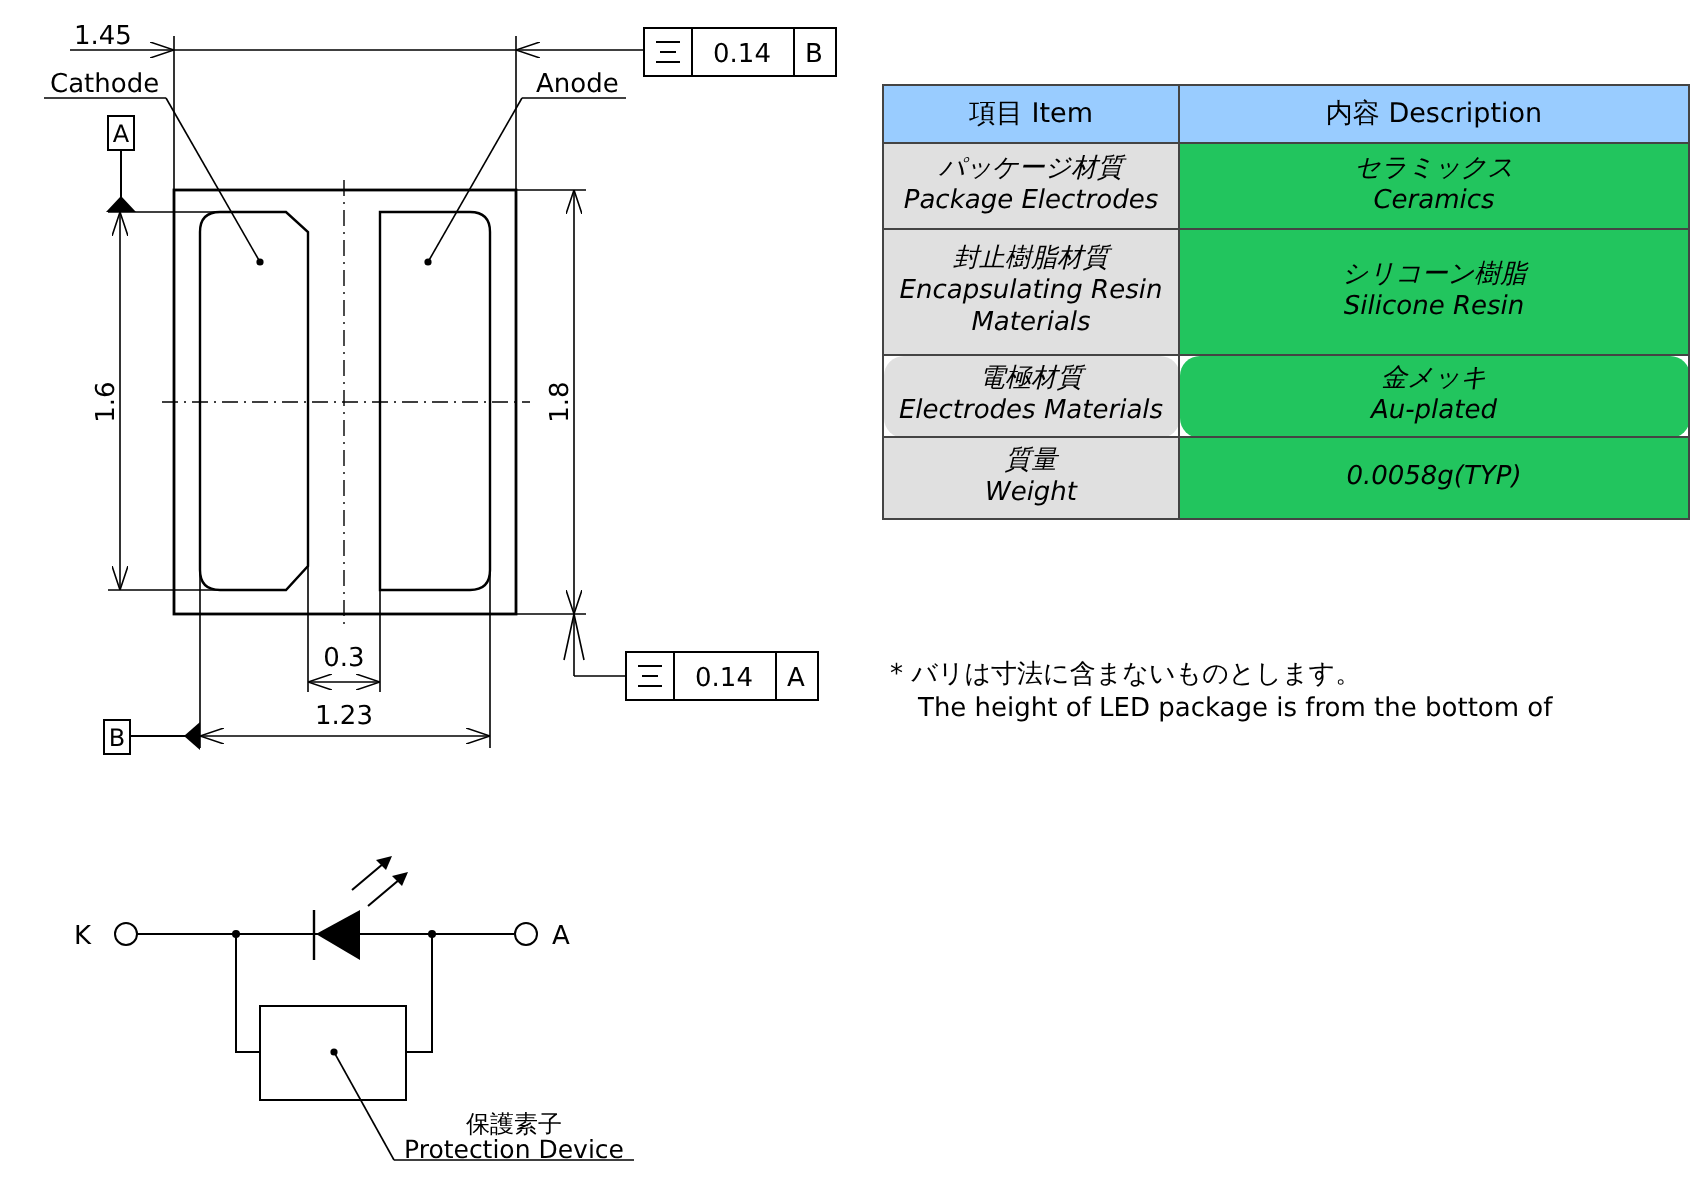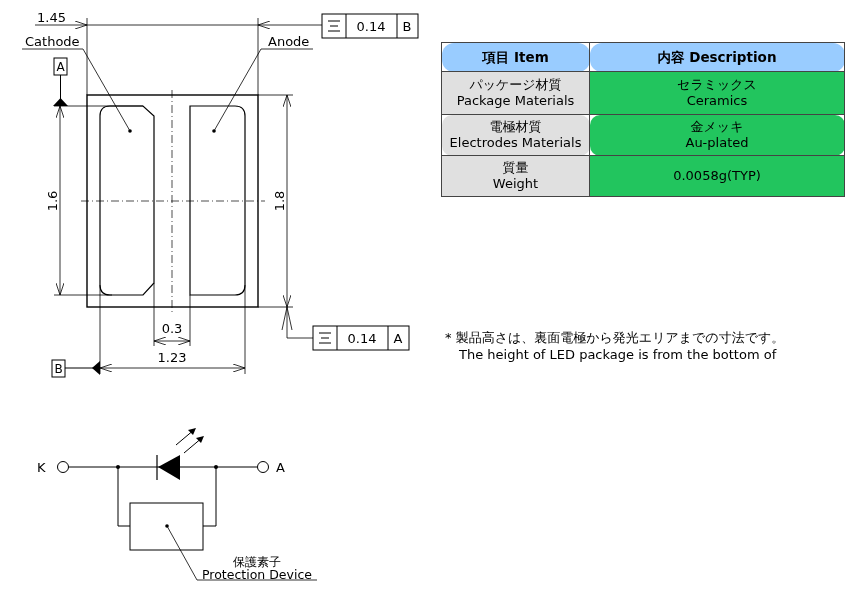--- a/index.html
+++ b/index.html
@@ -1,29 +1,29 @@
 <!DOCTYPE html>
 <html><head>
 <meta charset="utf-8">
 <style>
   html, body { margin: 0; padding: 0; background: #ffffff; }
   body { width: 854px; height: 589px; position: relative; overflow: hidden; font-family: "DejaVu Sans", sans-serif; color: #000; }
   svg text { font-family: "DejaVu Sans", sans-serif; }
   #drawing { position: absolute; left: 0; top: 0; }
   #spec-table { position: absolute; left: 441px; top: 42px; width: 404px; border-collapse: collapse; font-size: 13px; }
   #spec-table th, #spec-table td { border: 1px solid #444; text-align: center; padding: 0; line-height: 16px; }
-  #spec-table th { background: #99ccff; font-weight: bold; height: 28px; font-size: 13.5px; border-radius: 12px; }
+  #spec-table th { background: #99ccff; font-weight: normal; height: 28px; font-size: 13.5px; }
   #spec-table td.item { background: #e0e0e0; width: 147px; }
   #spec-table td.desc { background: #22c55e; }
   #spec-table tr.r1 td { height: 42px; }
   #spec-table tr.r2 td { height: 64px; }
   #spec-table tr.r3 td { height: 62px; }
   #spec-table tr.r4 td { height: 40px; border-radius: 10px; }
   #spec-table tr.r5 td { height: 40px; }
-  .line { display: block; }
+  .line { display: block; font-style: italic; }
   #notes { position: absolute; left: 445px; top: 329px; font-size: 13px; line-height: 17px; }
   #notes .note { margin: 0; }
   #notes .en { padding-left: 14px; }
 </style>
 </head>
 <body>
 
 <svg id="drawing" width="854" height="589" viewBox="0 0 854 589">
   <defs>
     <marker id="arr" viewBox="0 0 12 8" refX="12" refY="4" markerWidth="12" markerHeight="8" orient="auto-start-reverse" markerUnits="userSpaceOnUse">
@@ -169,27 +169,38 @@
   <thead>
     <tr>
       <th>項目 Item</th>
       <th>内容 Description</th>
     </tr>
   </thead>
   <tbody>
     <tr class="r1">
       <td class="item">
         <span class="line">パッケージ材質</span>
-        <span class="line">Package Materials</span>
+        <span class="line">Package Electrodes</span>
       </td>
       <td class="desc">
         <span class="line">セラミックス</span>
         <span class="line">Ceramics</span>
       </td>
     </tr>
+    <tr class="r3">
+      <td class="item">
+        <span class="line">封止樹脂材質</span>
+        <span class="line">Encapsulating Resin</span>
+        <span class="line">Materials</span>
+      </td>
+      <td class="desc">
+        <span class="line">シリコーン樹脂</span>
+        <span class="line">Silicone Resin</span>
+      </td>
+    </tr>
     <tr class="r4">
       <td class="item">
         <span class="line">電極材質</span>
         <span class="line">Electrodes Materials</span>
       </td>
       <td class="desc">
         <span class="line">金メッキ</span>
         <span class="line">Au-plated</span>
       </td>
     </tr>
@@ -199,15 +210,15 @@
         <span class="line">Weight</span>
       </td>
       <td class="desc">
         <span class="line">0.0058g(TYP)</span>
       </td>
     </tr>
   </tbody>
 </table>
 
 <div id="notes">
-  <p class="note">* 製品高さは、裏面電極から発光エリアまでの寸法です。</p>
+  <p class="note">* バリは寸法に含まないものとします。</p>
   <p class="note en">The height of LED package is from the bottom of</p>
 </div>
 
 </body></html>

